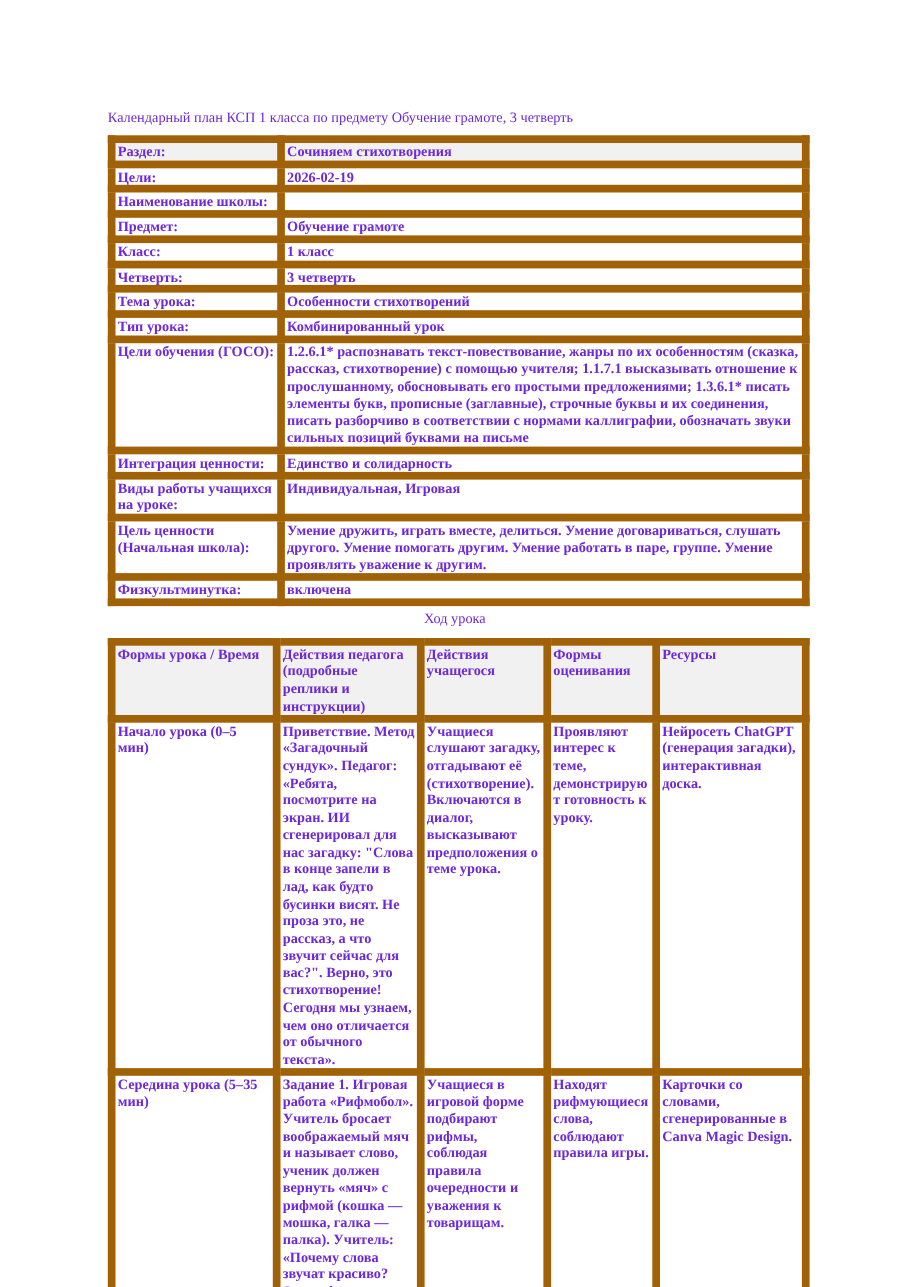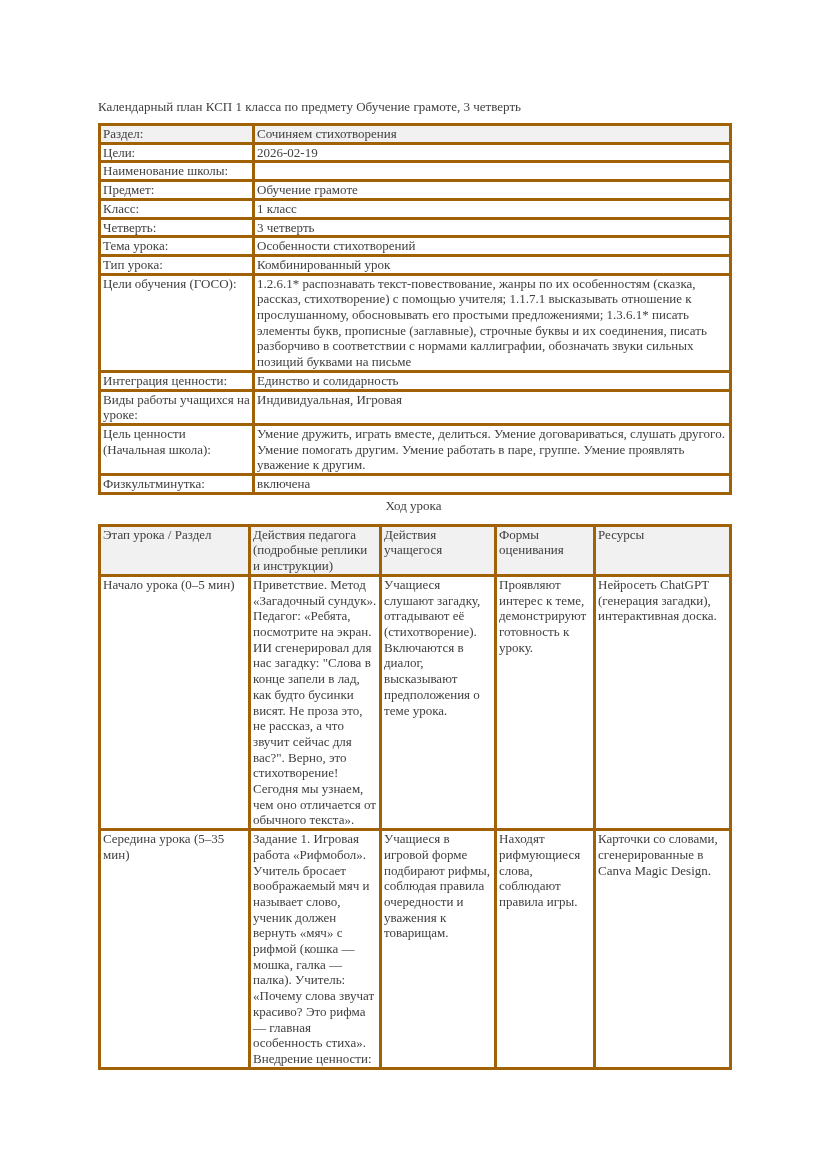--- a/index.html
+++ b/index.html
@@ -11,37 +11,38 @@
     overflow: hidden;
   }
   .page {
     box-sizing: border-box;
     width: 827px;
     height: 1170px;
     padding: 99px 98px 0 98px;
     font-family: "Liberation Serif", "DejaVu Serif", serif;
     font-size: 13px;
     line-height: 15.7px;
-    color: #404040;
+    color: #6d28d9;
   }
   .doc-title {
     margin: 0 0 8px 0;
     font-size: 13px;
     line-height: 16px;
   }
   table {
     border-collapse: collapse;
     table-layout: fixed;
     width: 631px;
   }
   td {
-    border: 3px solid #a16207;
+    border: 7px solid #a16207;
     padding: 0 2px;
     vertical-align: top;
     word-wrap: break-word;
+    font-weight: bold;
   }
   tr.shaded td {
     background: #f1f1f1;
   }
   .section-heading {
     margin: 3px 0 10px 0;
     font-size: 13px;
     line-height: 16px;
     text-align: center;
   }
@@ -126,21 +127,21 @@
   <table class="lesson-table">
     <colgroup>
         <col class="c1">
         <col class="c2">
         <col class="c3">
         <col class="c4">
         <col class="c5">
       </colgroup>
     <tbody>
       <tr class="shaded">
-        <td>Этап урока / Раздел</td>
+        <td>Формы урока / Время</td>
         <td>Действия педагога (подробные реплики и инструкции)</td>
         <td>Действия учащегося</td>
         <td>Формы оценивания</td>
         <td>Ресурсы</td>
       </tr>
       <tr>
         <td>Начало урока (0–5 мин)</td>
         <td>Приветствие. Метод «Загадочный сундук». Педагог: «Ребята, посмотрите на экран. ИИ сгенерировал для нас загадку: "Слова в конце запели в лад, как будто бусинки висят. Не проза это, не рассказ, а что звучит сейчас для вас?". Верно, это стихотворение! Сегодня мы узнаем, чем оно отличается от обычного текста».</td>
         <td>Учащиеся слушают загадку, отгадывают её (стихотворение). Включаются в диалог, высказывают предположения о теме урока.</td>
         <td>Проявляют интерес к теме, демонстрируют готовность к уроку.</td>

